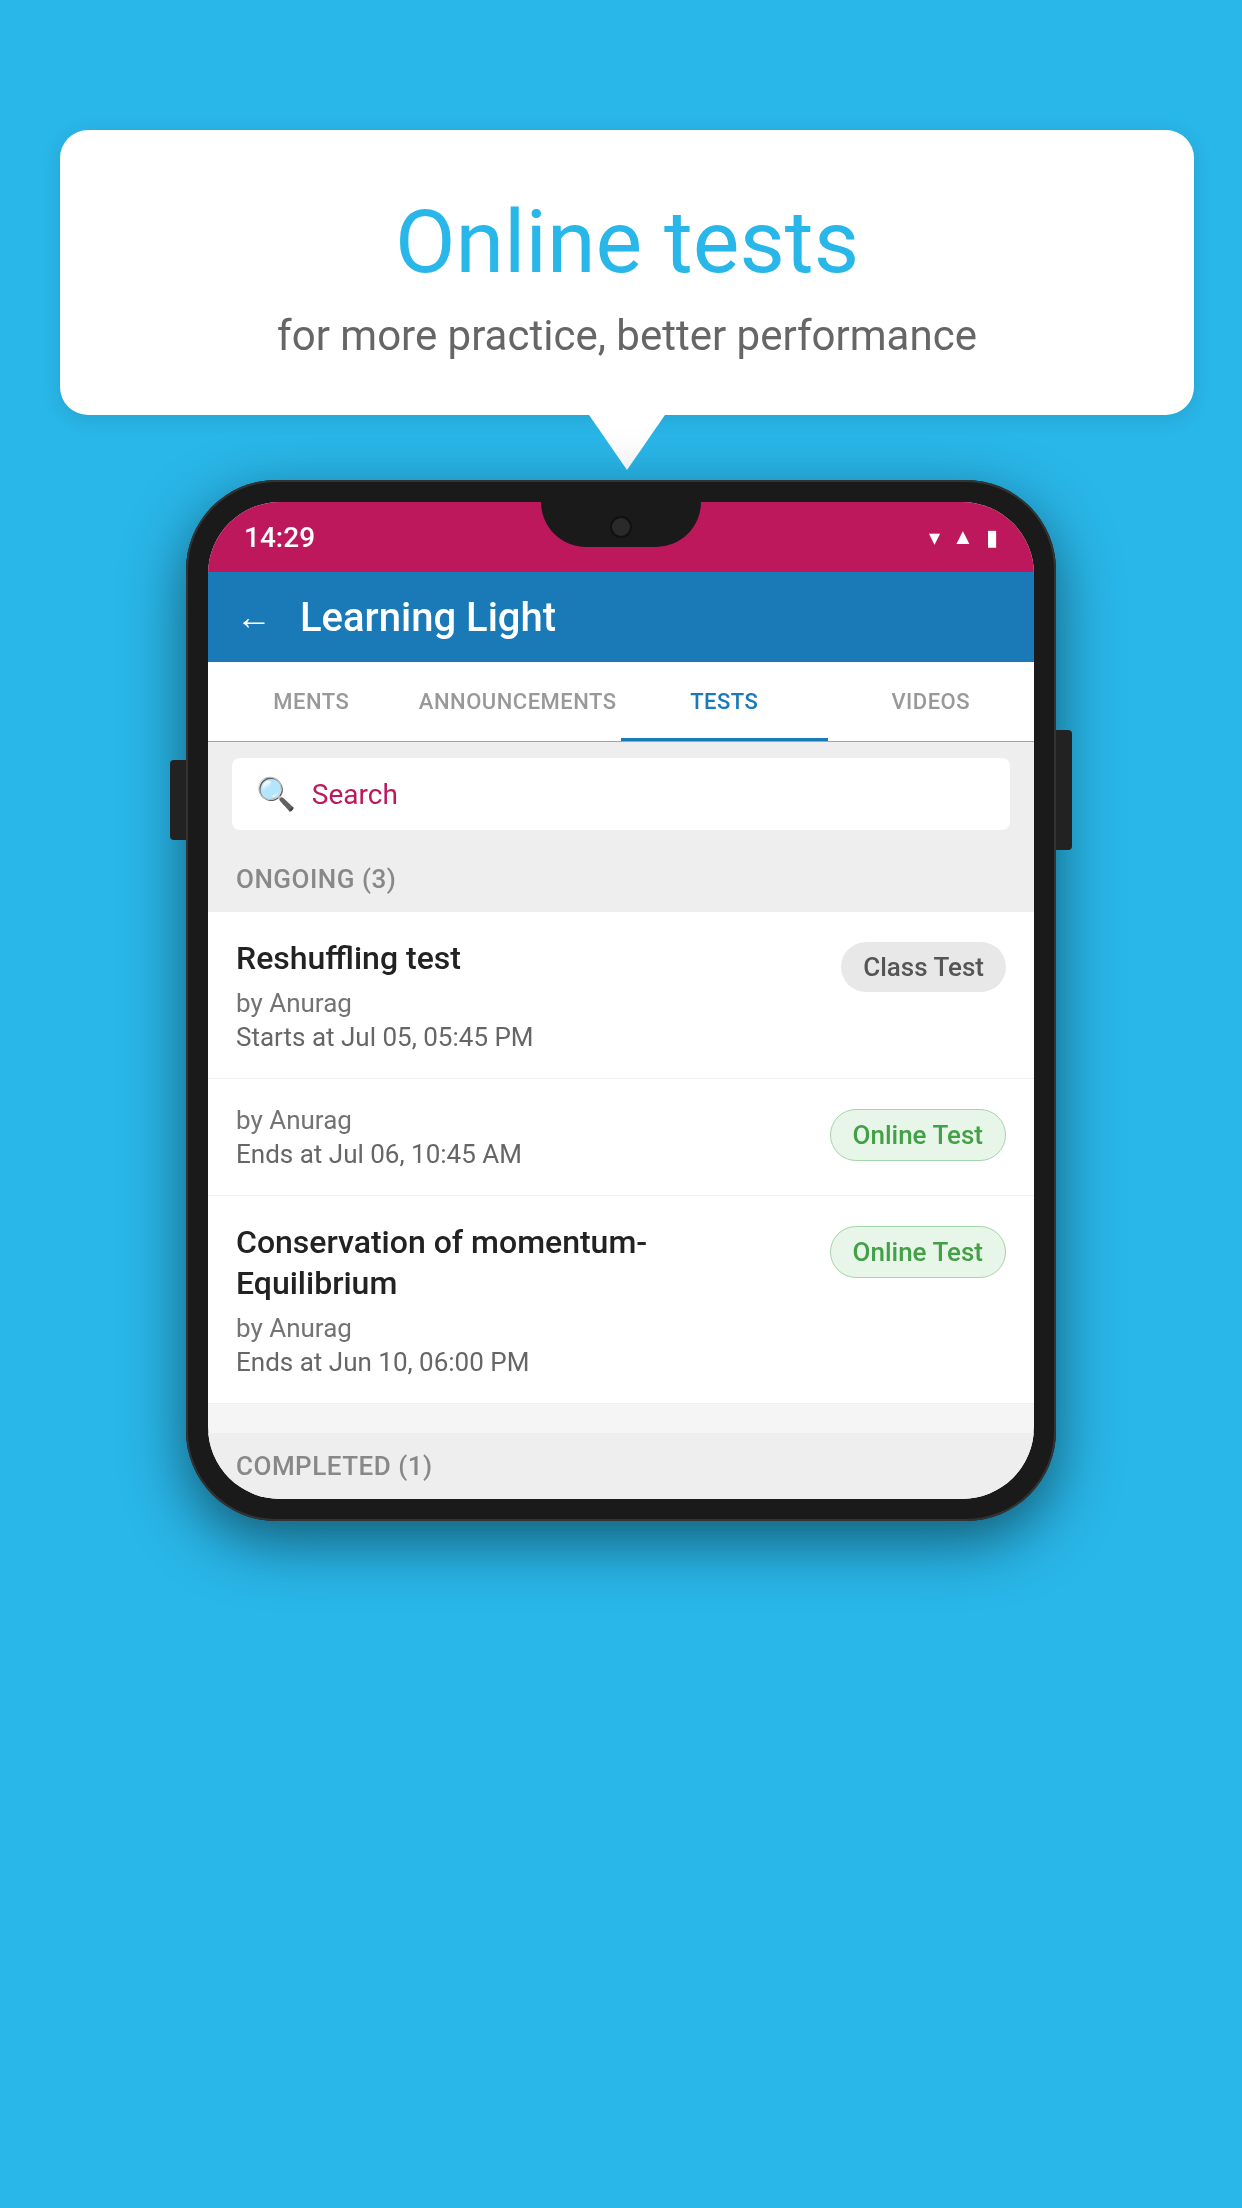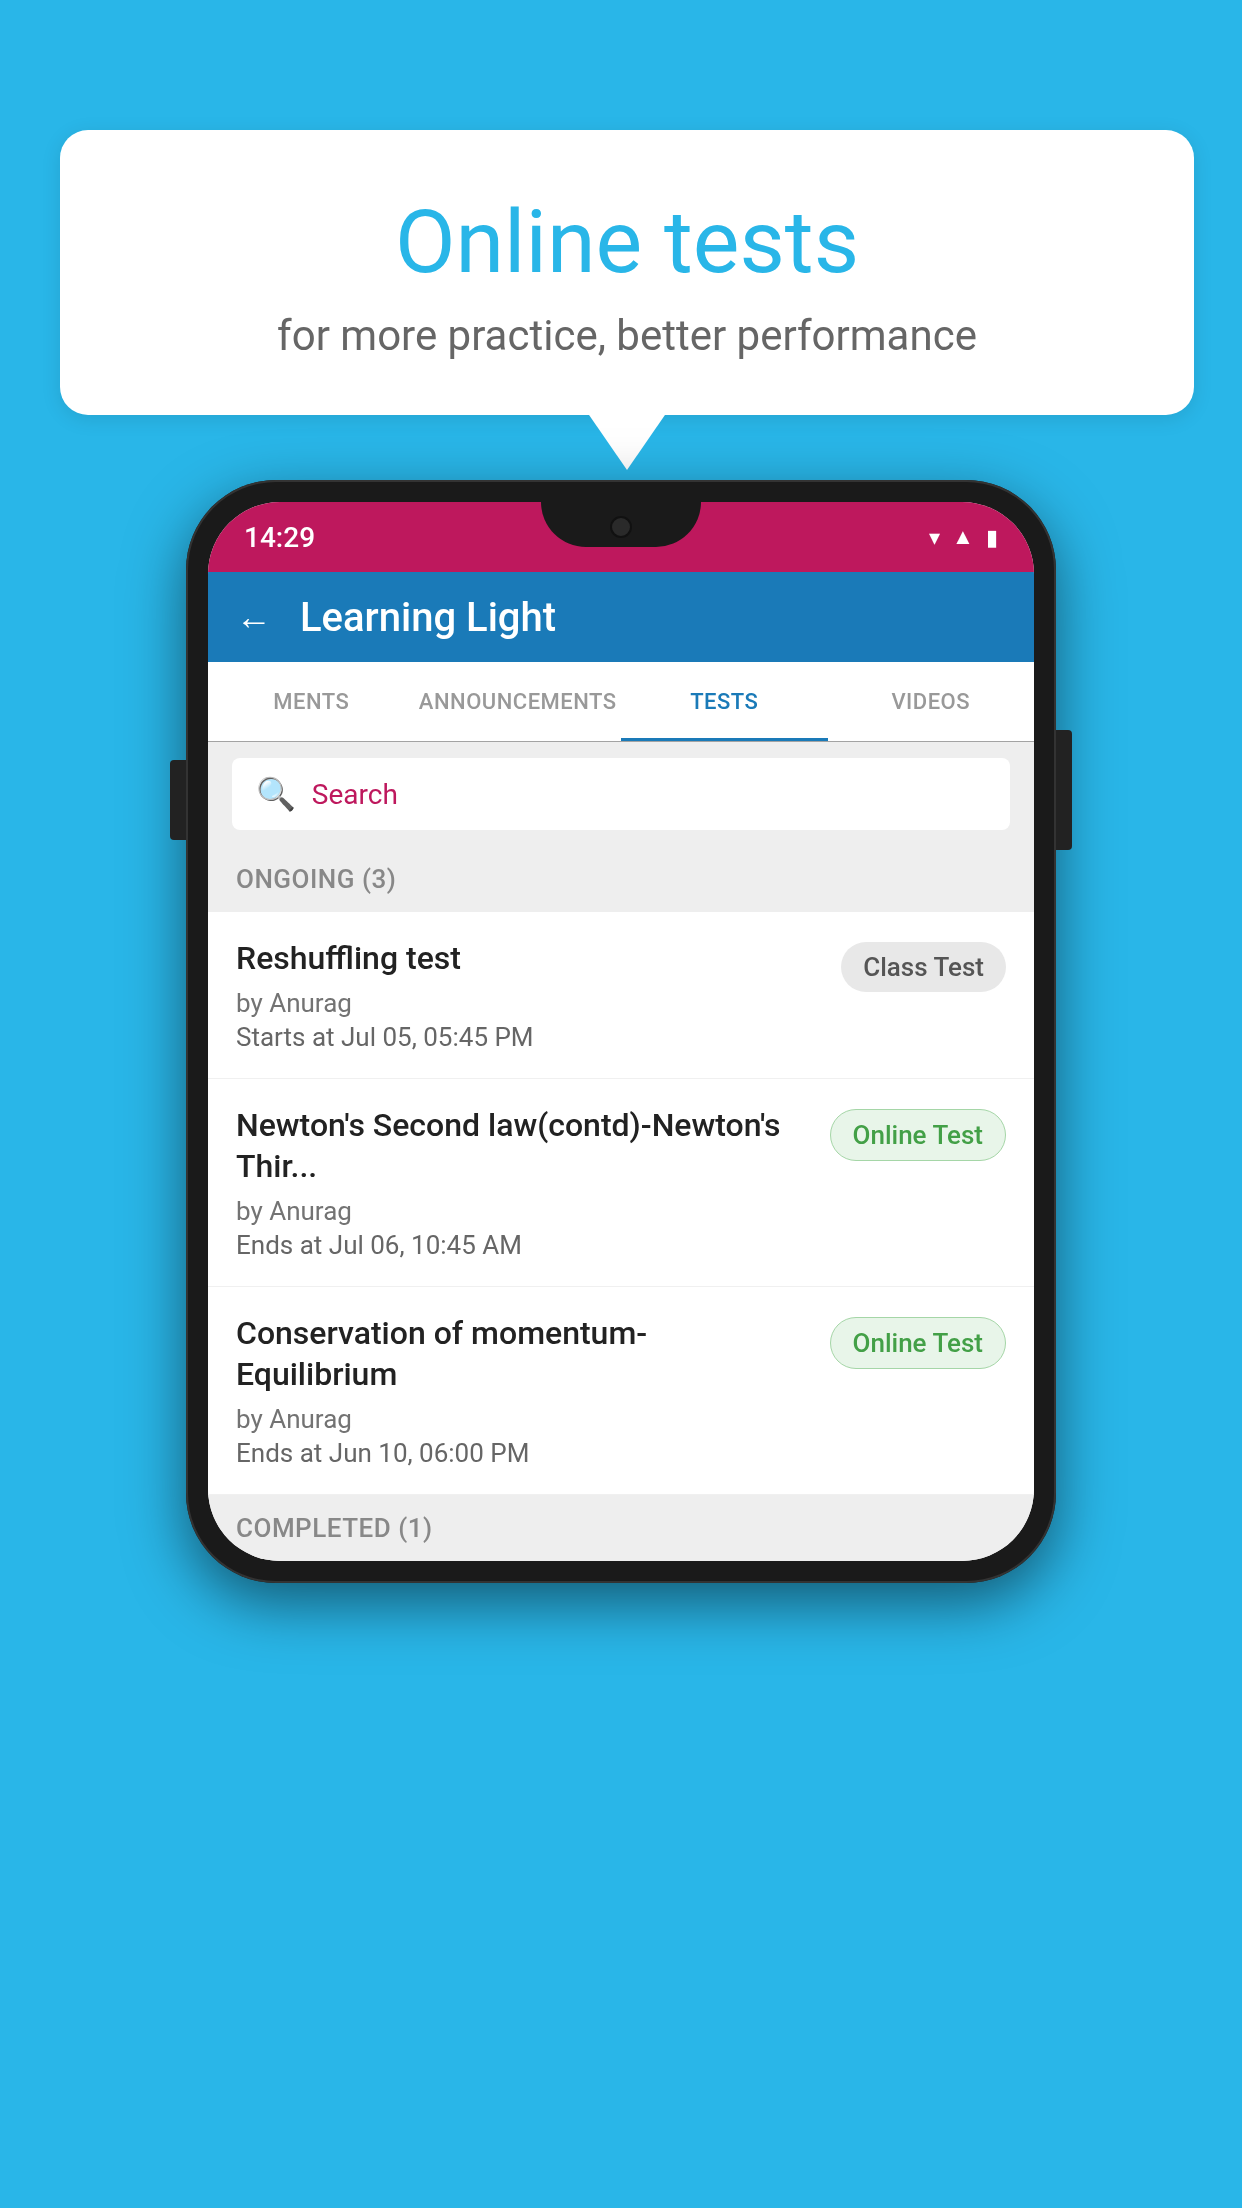--- a/index.html
+++ b/index.html
@@ -276,20 +276,21 @@
     .badge-online {
       background: #e8f5e9;
       color: #43a047;
       border: 1.5px solid #a5d6a7;
     }
 
     
     .bottom-section {
       background: #eeeeee;
       padding: 18px 28px;
+      margin-top: 29px;
     }
     .bottom-section-label {
       font-size: 26px;
       color: #888;
       font-weight: 500;
       letter-spacing: 0.5px;
     }
   </style>
 </head>
 <body>
@@ -356,21 +357,20 @@
             <div class="test-author">by Anurag</div>
             <div class="test-time">
               <span>Starts at</span>&nbsp;<span>Jul 05, 05:45 PM</span>
             </div>
           </div>
           <div class="test-badge badge-class">Class Test</div>
         </div>
 
         <div class="test-item">
           <div class="test-info">
-            <div class="test-name">Newton's Second law(contd)-Newton's Thir...</div>
             <div class="test-author">by Anurag</div>
             <div class="test-time">
               <span>Ends at</span>&nbsp;<span>Jul 06, 10:45 AM</span>
             </div>
           </div>
           <div class="test-badge badge-online">Online Test</div>
         </div>
 
         <div class="test-item">
           <div class="test-info">

